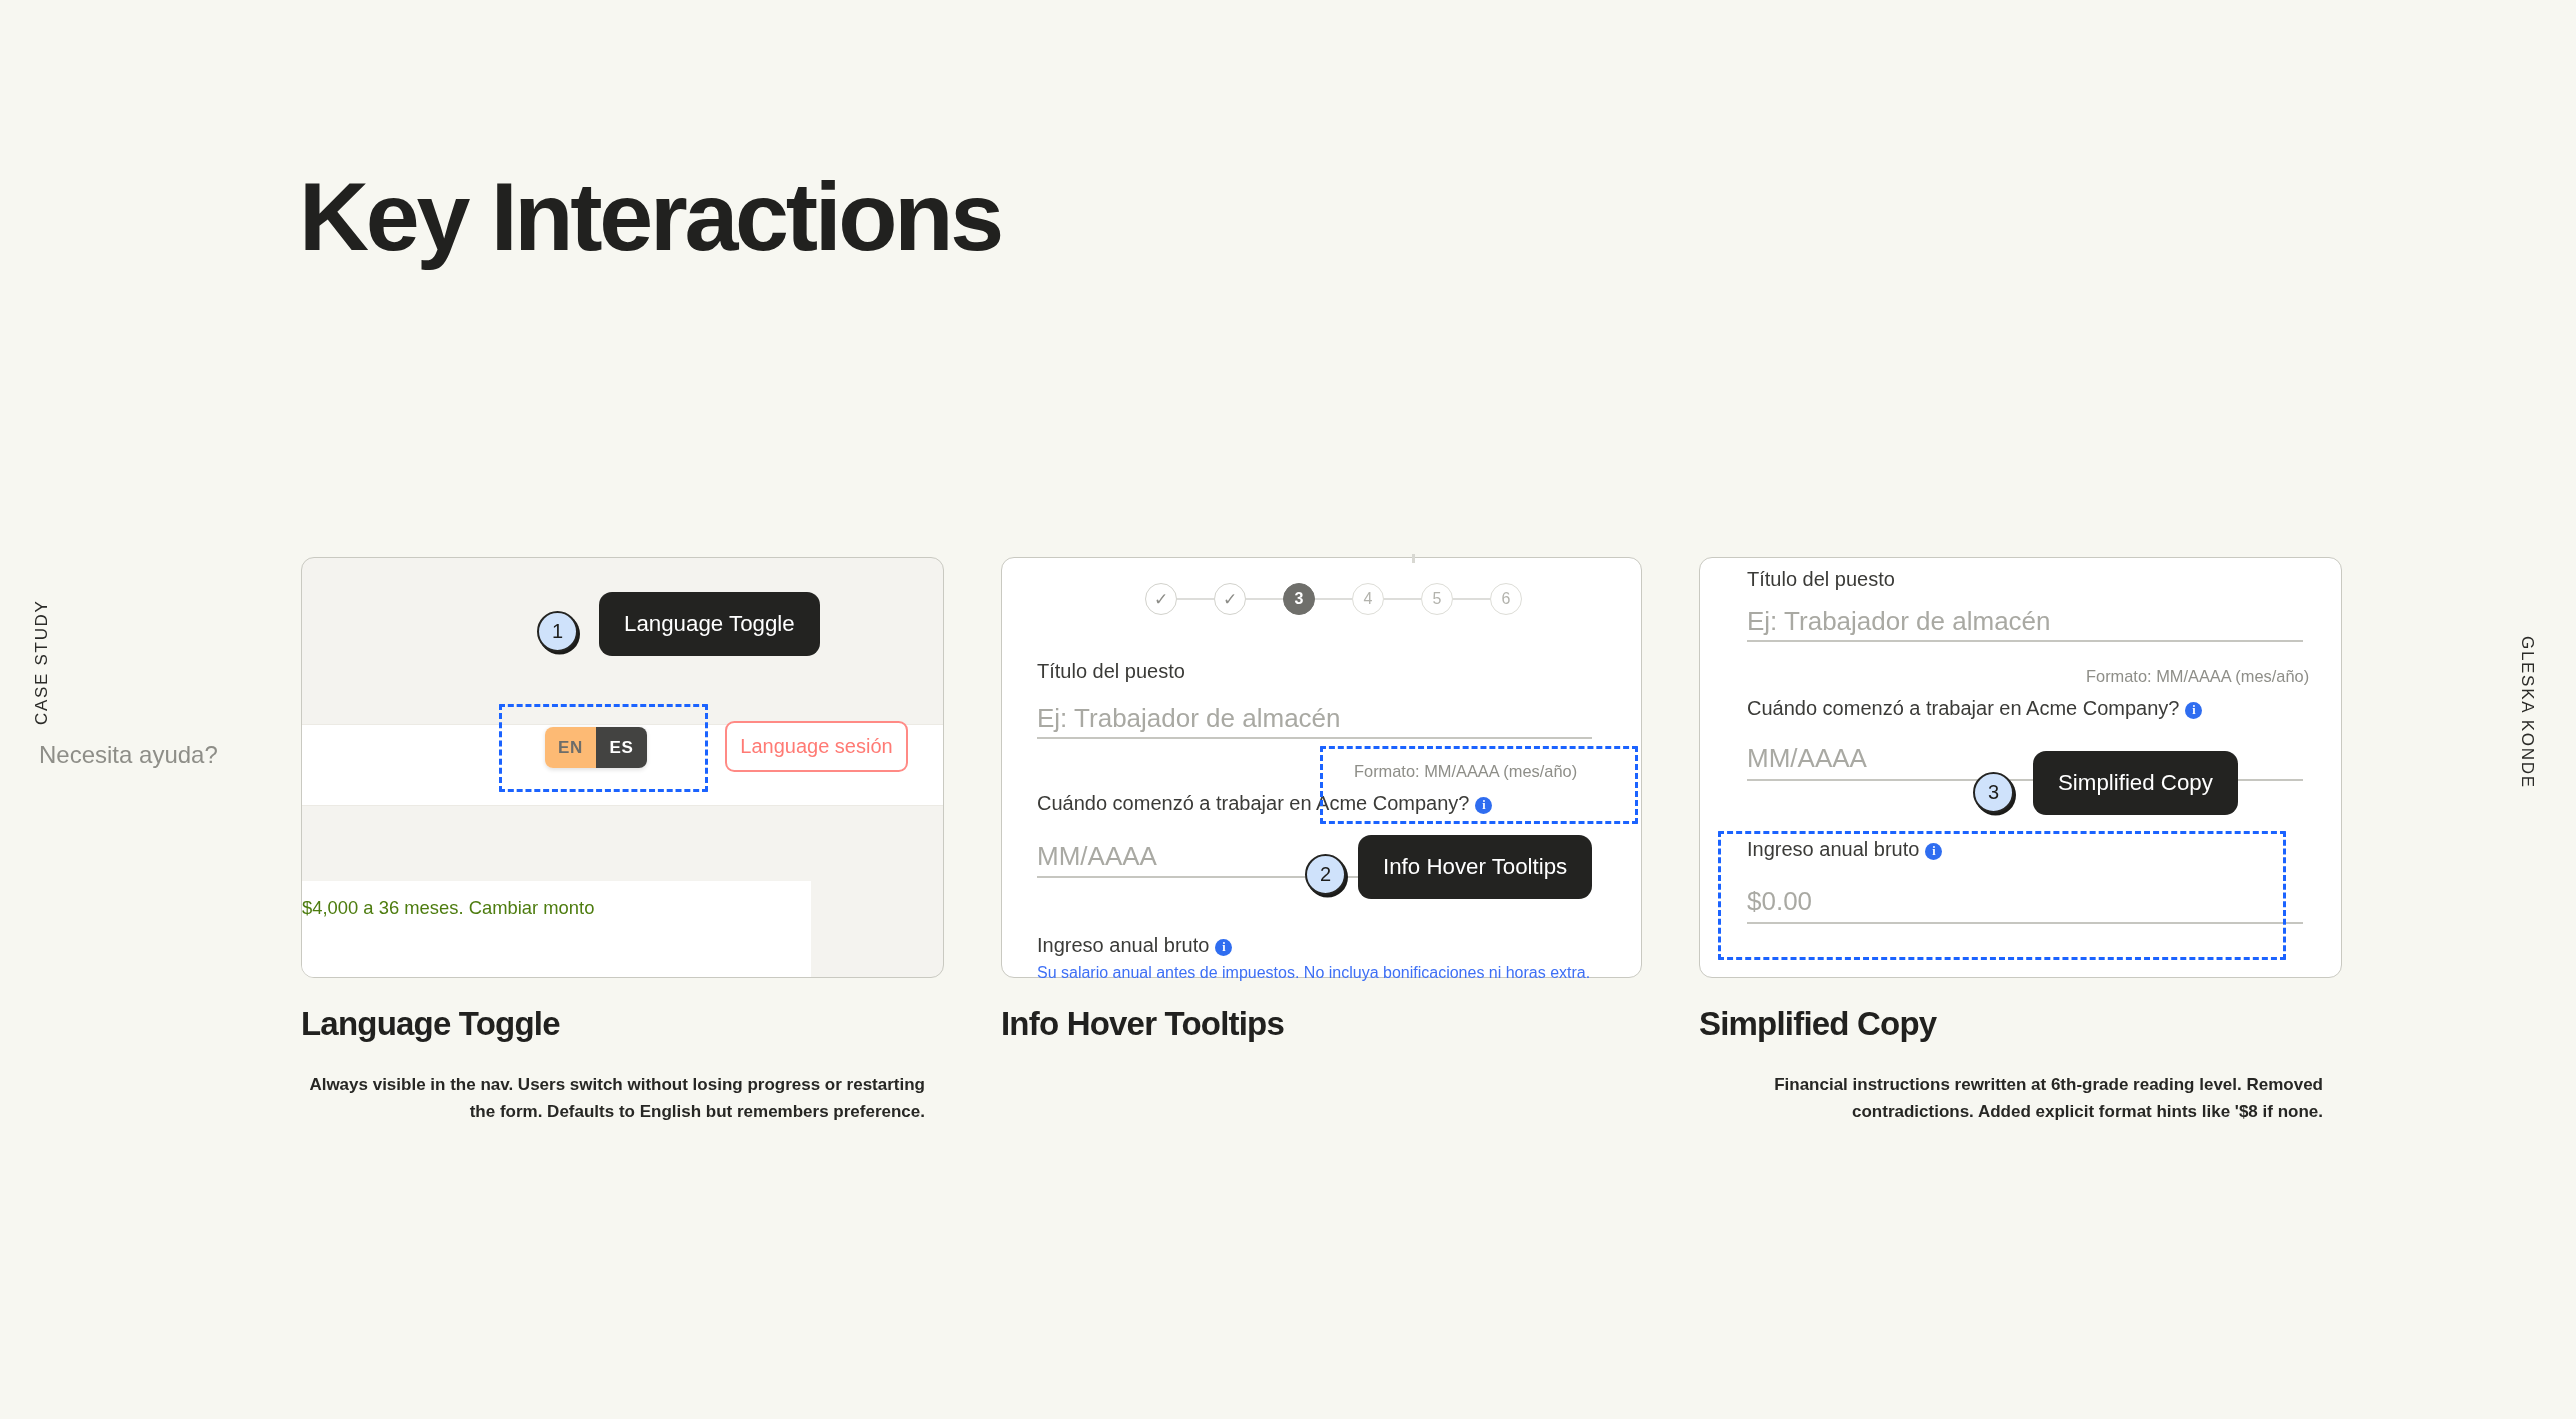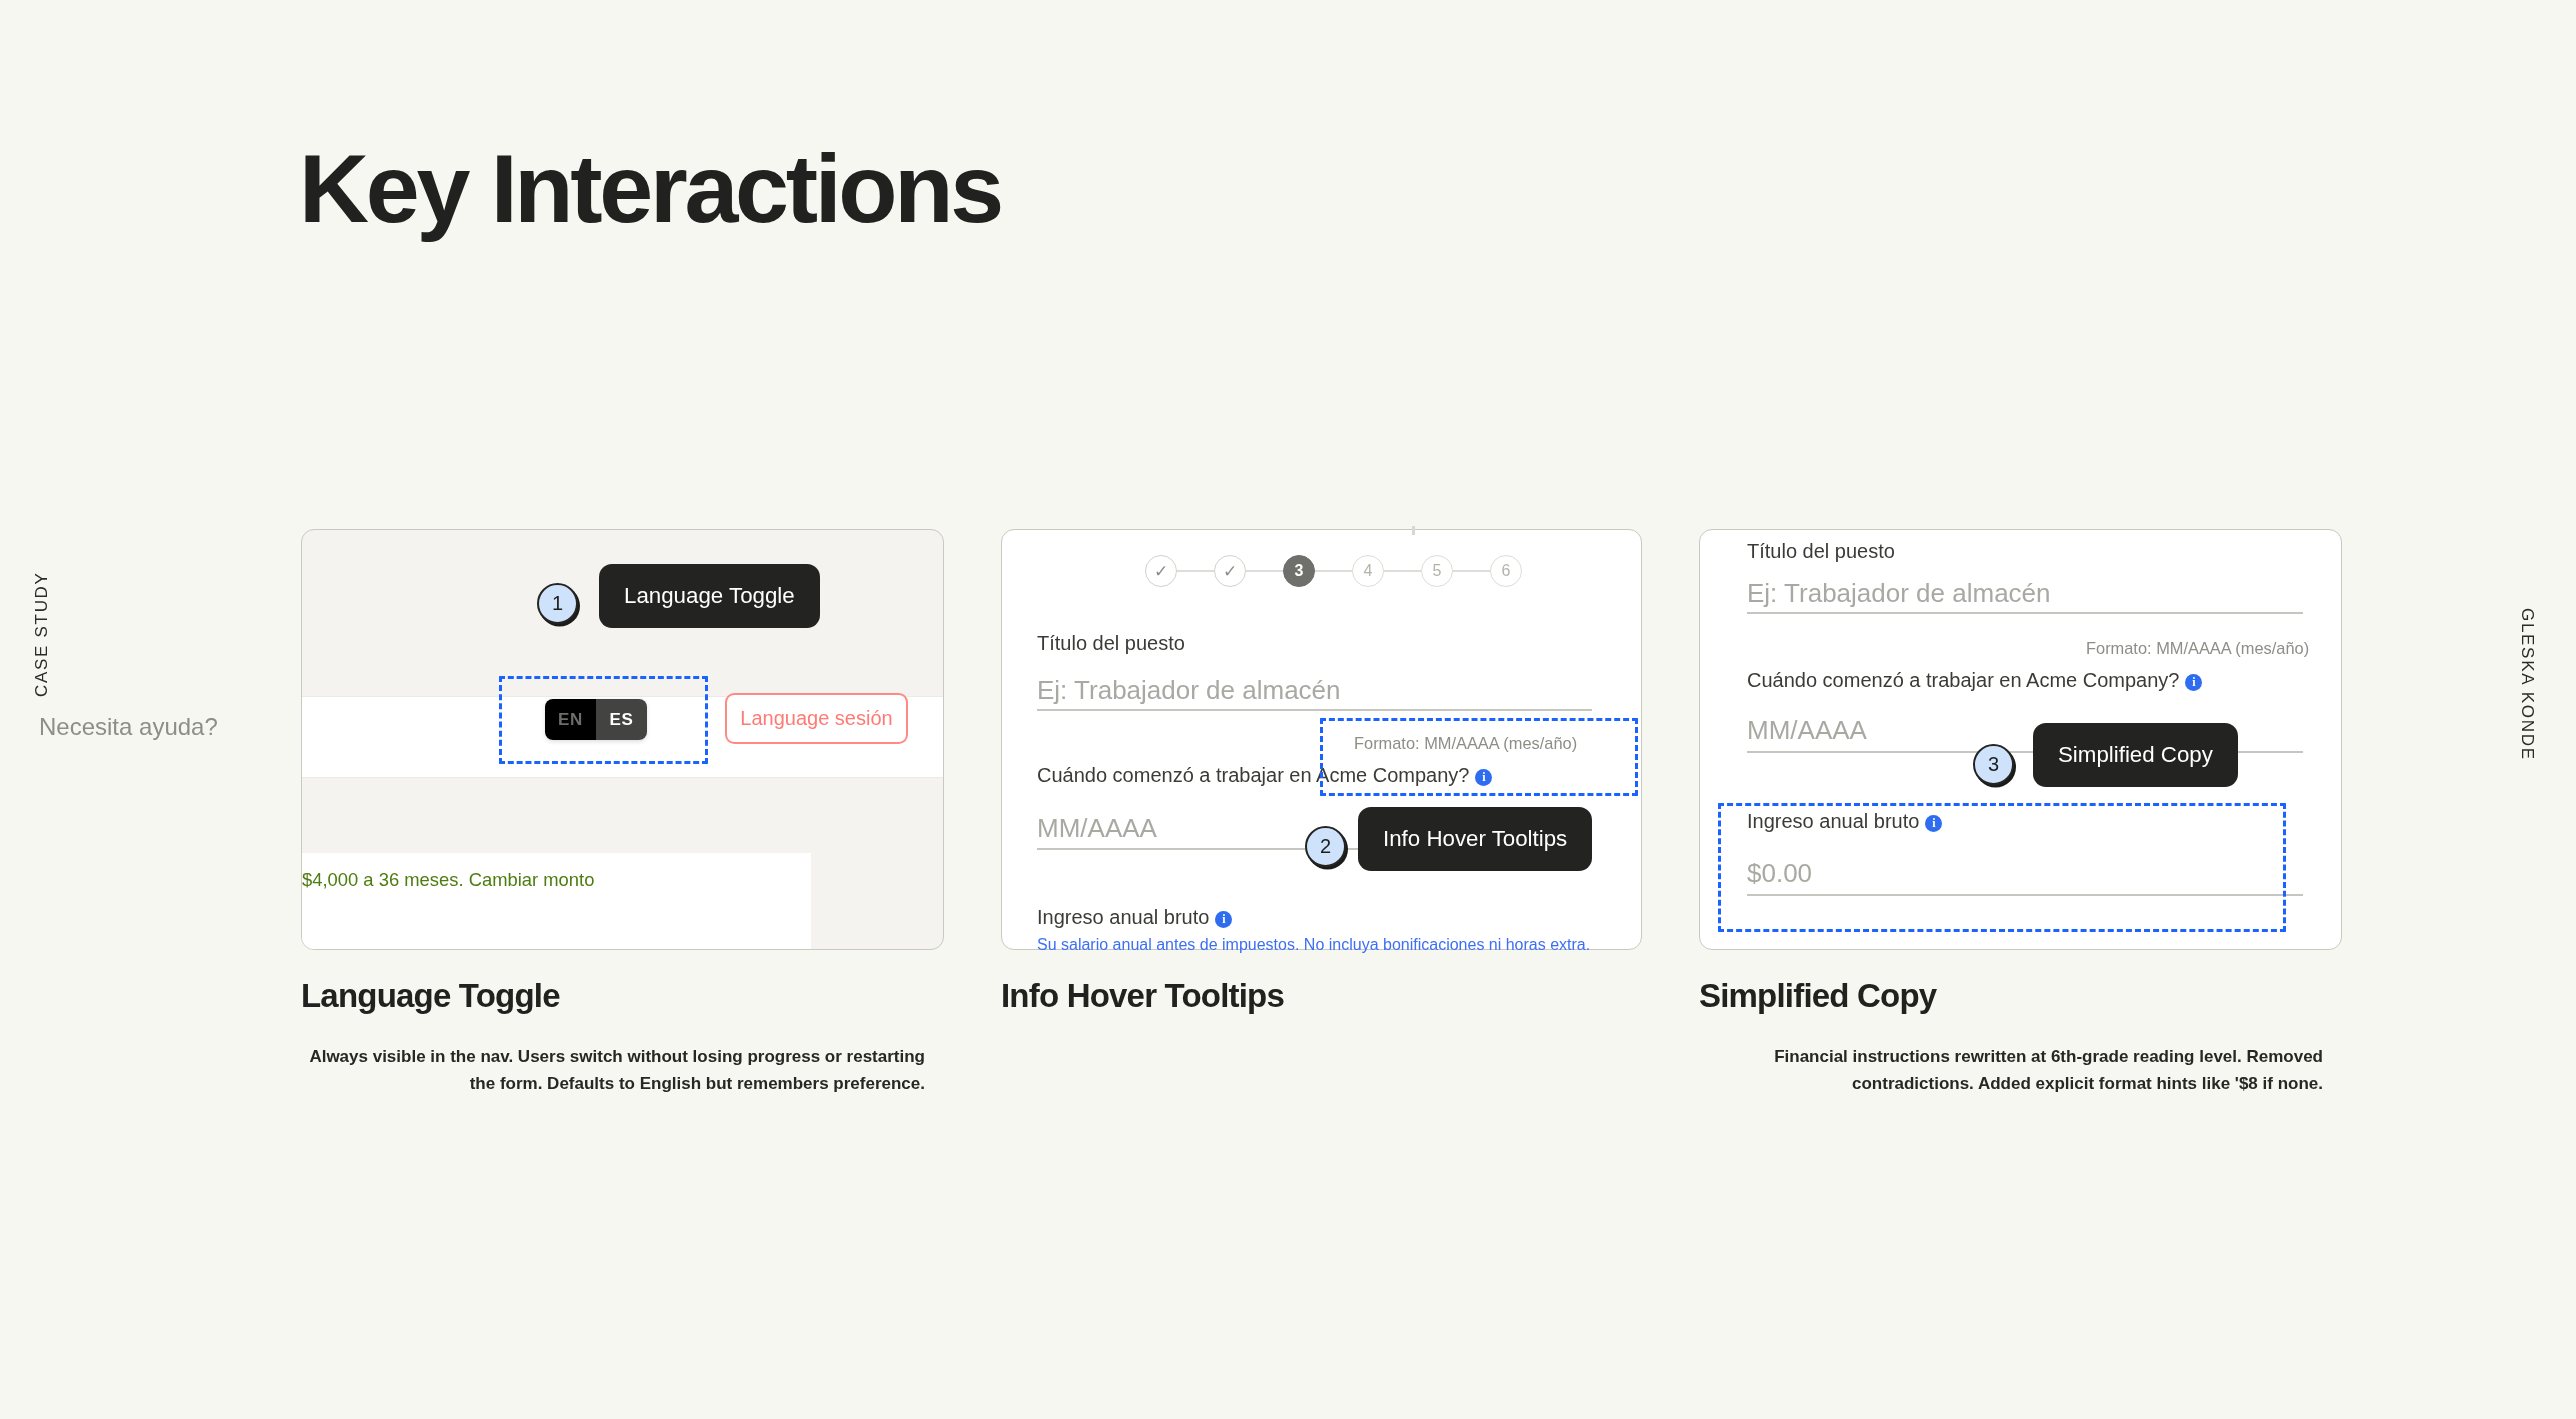--- a/index.html
+++ b/index.html
@@ -2,21 +2,21 @@
 <html style="font-size:10.5px"><head>
 <meta charset="utf-8">
 <style>
   * { margin:0; padding:0; box-sizing:border-box; }
   html,body{
     width:2576px; height:1419px;
     background:#f7f7f1;
     font-family:"Liberation Sans", sans-serif;
     overflow:hidden;
   }
-  .stage{ position:relative; width:2576px; height:999px; background:#f7f7f1; }
+  .stage{ position:relative; width:2576px; height:999px; background:#f7f7f1;margin-top:28px; }
 
   
   .page-title{
     position:absolute; left:299px; top:140px;
     font-size:97px; font-weight:700; letter-spacing:-3.3px;
     color:#21211f; line-height:1;
     font-family:"Liberation Sans", sans-serif;
     white-space:nowrap;
   }
 
@@ -58,21 +58,21 @@
   }
   .lang-toggle{
     position:absolute; left:545px; top:699px;
     display:flex; border-radius:8px; overflow:hidden;
     box-shadow:0 1.3px 4px rgba(0,0,0,.12);
   }
   .lang-seg{
     width:51px; height:41px; display:flex; align-items:center; justify-content:center;
     font-size:17px; font-weight:600; letter-spacing:0.7px;
   }
-  .lang-seg.off{ background:#000000; color:#6d6d6a; }
+  .lang-seg.off{ background:#fdba74; color:#6d6d6a; }
   .lang-seg.on{ background:#434341; color:#ffffff; }
 
   .btn-login{
     position:absolute; left:725px; top:693px;
     width:183px; height:51px; border:2px solid #ff8a85; border-radius:9.2px;
     background:#ffffff; display:flex; align-items:center; justify-content:center;
     font-size:20px; color:#ff7a74; white-space:nowrap;
   }
 
   .c1-amountpanel{

